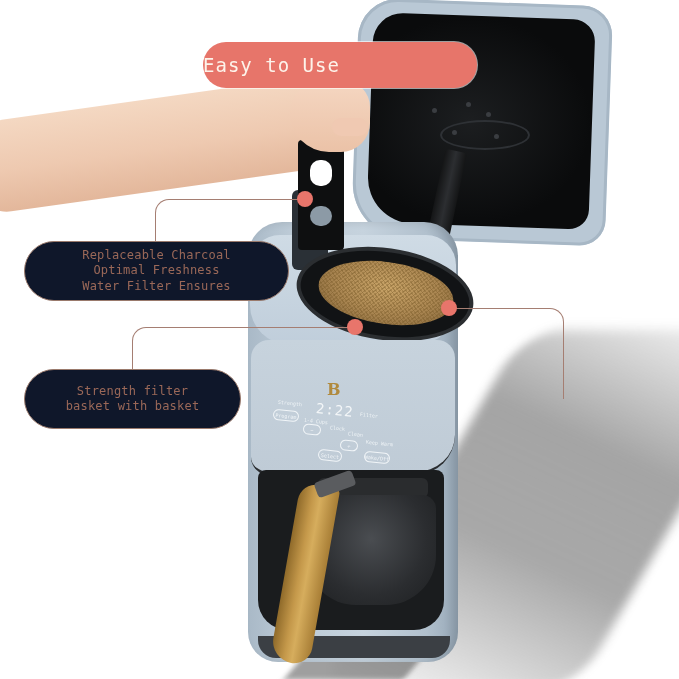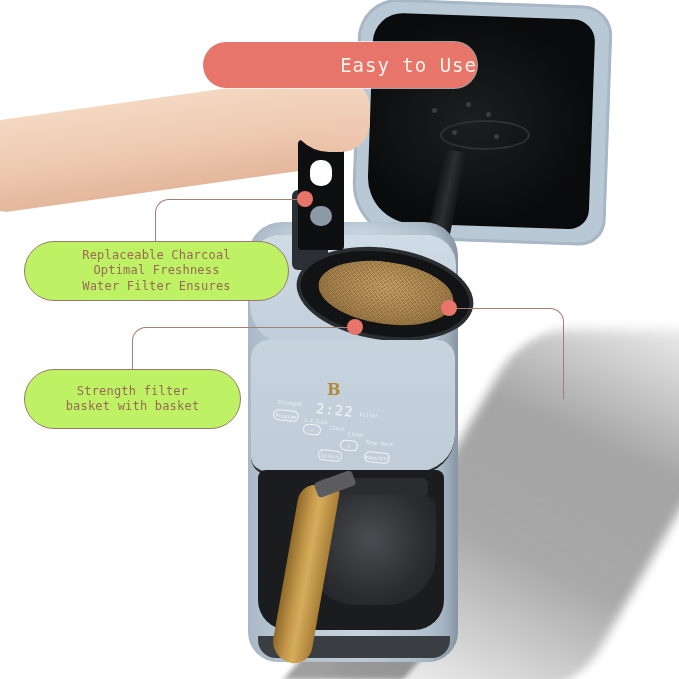--- a/index.html
+++ b/index.html
@@ -147,25 +147,25 @@
     }
     .filter-handle-hole {
       position: absolute; width: 22px; height: 26px; background: #ffffff; border-radius: 10px;
     }
 
     
     .banner {
       position: absolute; left: 203px; top: 42px; width: 274px; height: 46px;
       background: #e7756a; border-radius: 23px;
       box-shadow: 0 0 0 1px rgba(255,255,255,0.6);
-      display: flex; align-items: center; justify-content: flex-end;
+      display: flex; align-items: center; justify-content: flex-start;
       color: #fdf3ea; font-size: 19px; letter-spacing: 1px;
     }
     .callout {
-      position: absolute; background: #bef264; border: 1px solid #9a7a6c;
+      position: absolute; background: #0f172a; border: 1px solid #9a7a6c;
       color: #9a6858; font-size: 12px; line-height: 15.5px; text-align: center;
       display: flex; align-items: center; justify-content: center; flex-direction: column;
       letter-spacing: 0.2px;
     }
     .callout-1 { left: 24px; top: 241px; width: 265px; height: 60px; border-radius: 30px; }
     .callout-2 { left: 24px; top: 369px; width: 217px; height: 60px; border-radius: 30px; }
     .callout-3 { left: 466px; top: 399px; width: 188px; height: 60px; border-radius: 30px; }
 
     .leader { position: absolute; border-color: #a57e72; border-style: solid; border-width: 0; }
     .leader-1 { left: 155px; top: 199px; width: 150px; height: 42px; border-top-width: 1px; border-left-width: 1px; border-radius: 14px 0 0 0; }

